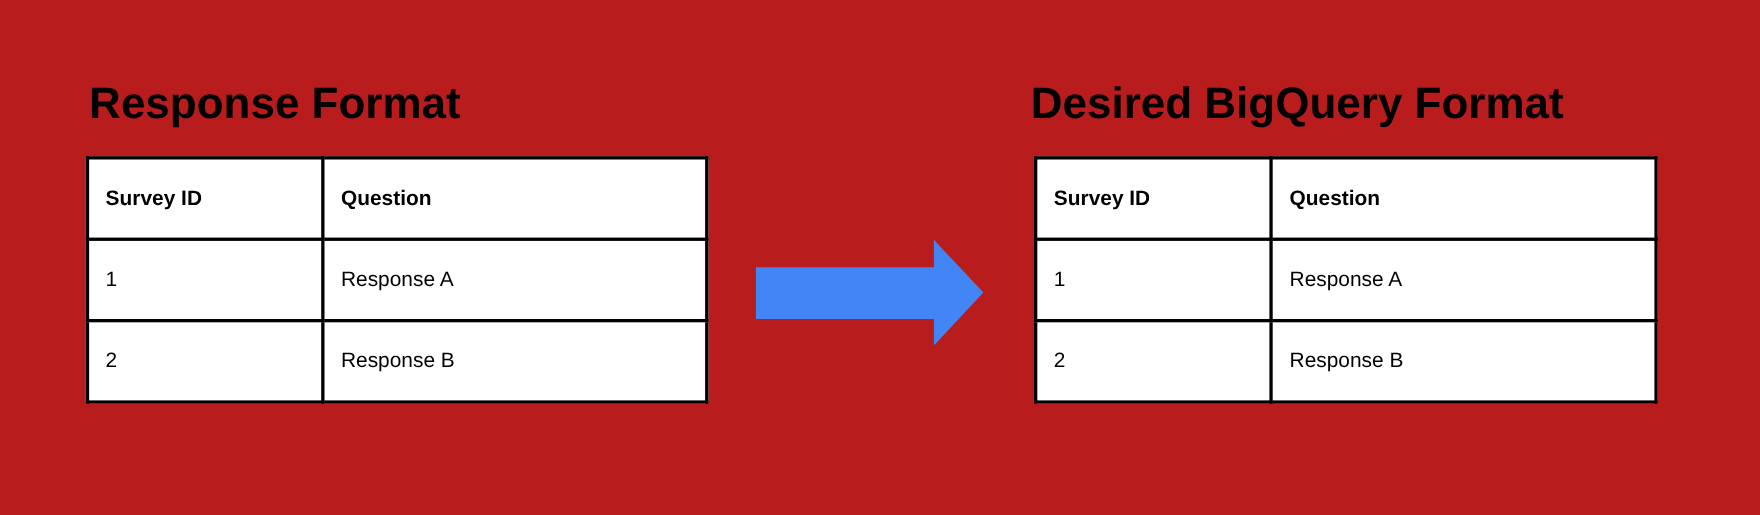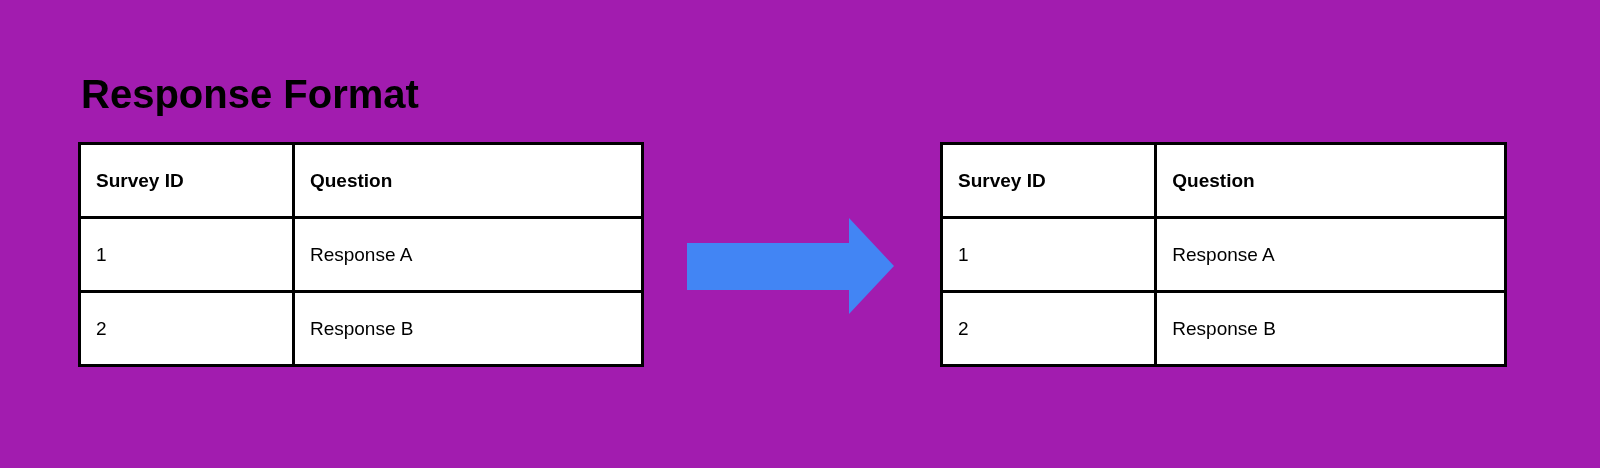--- a/index.html
+++ b/index.html
@@ -4,21 +4,21 @@
 <style>
   html, body {
     margin: 0;
     padding: 0;
     background: #ffffff;
   }
   .canvas {
     position: relative;
     width: 1600px;
     height: 468px;
-    background: #a21caf;
+    background: #b91c1c;
     font-family: "Liberation Sans", sans-serif;
     color: #000000;
     overflow: hidden;
   }
   .diagram-title {
     position: absolute;
     top: 74px;
     font-size: 40px;
     font-weight: 700;
     line-height: 1.0;
@@ -63,20 +63,21 @@
   }
   .arrow-wrap svg { display: block; width: 100%; height: 100%; }
 </style>
 </head>
 <body>
 
 <div class="canvas">
 
   <div class="diagram-title title-left">Response Format</div>
 
+  <div class="diagram-title title-right">Desired BigQuery Format</div>
 
   <table class="data-table table-left">
     <colgroup>
         <col class="col-id">
         <col class="col-q">
       </colgroup>
     <thead>
       <tr>
         <th>Survey ID</th>
         <th>Question</th>

